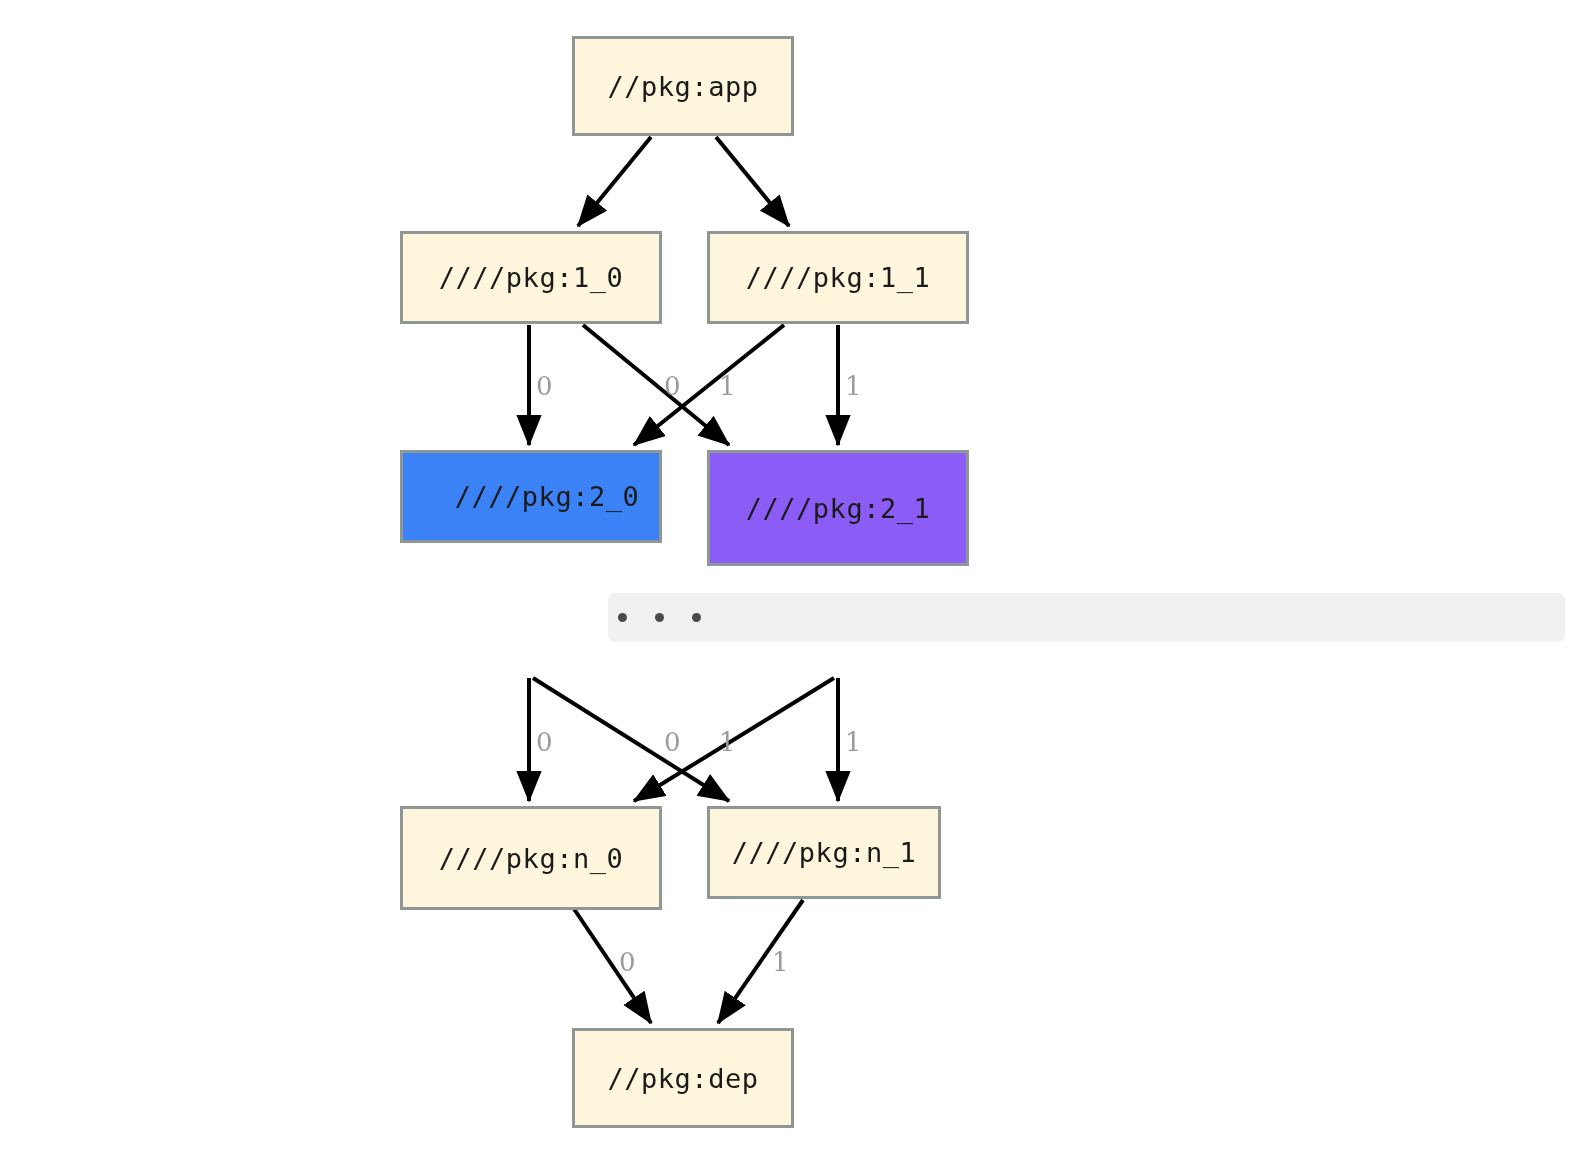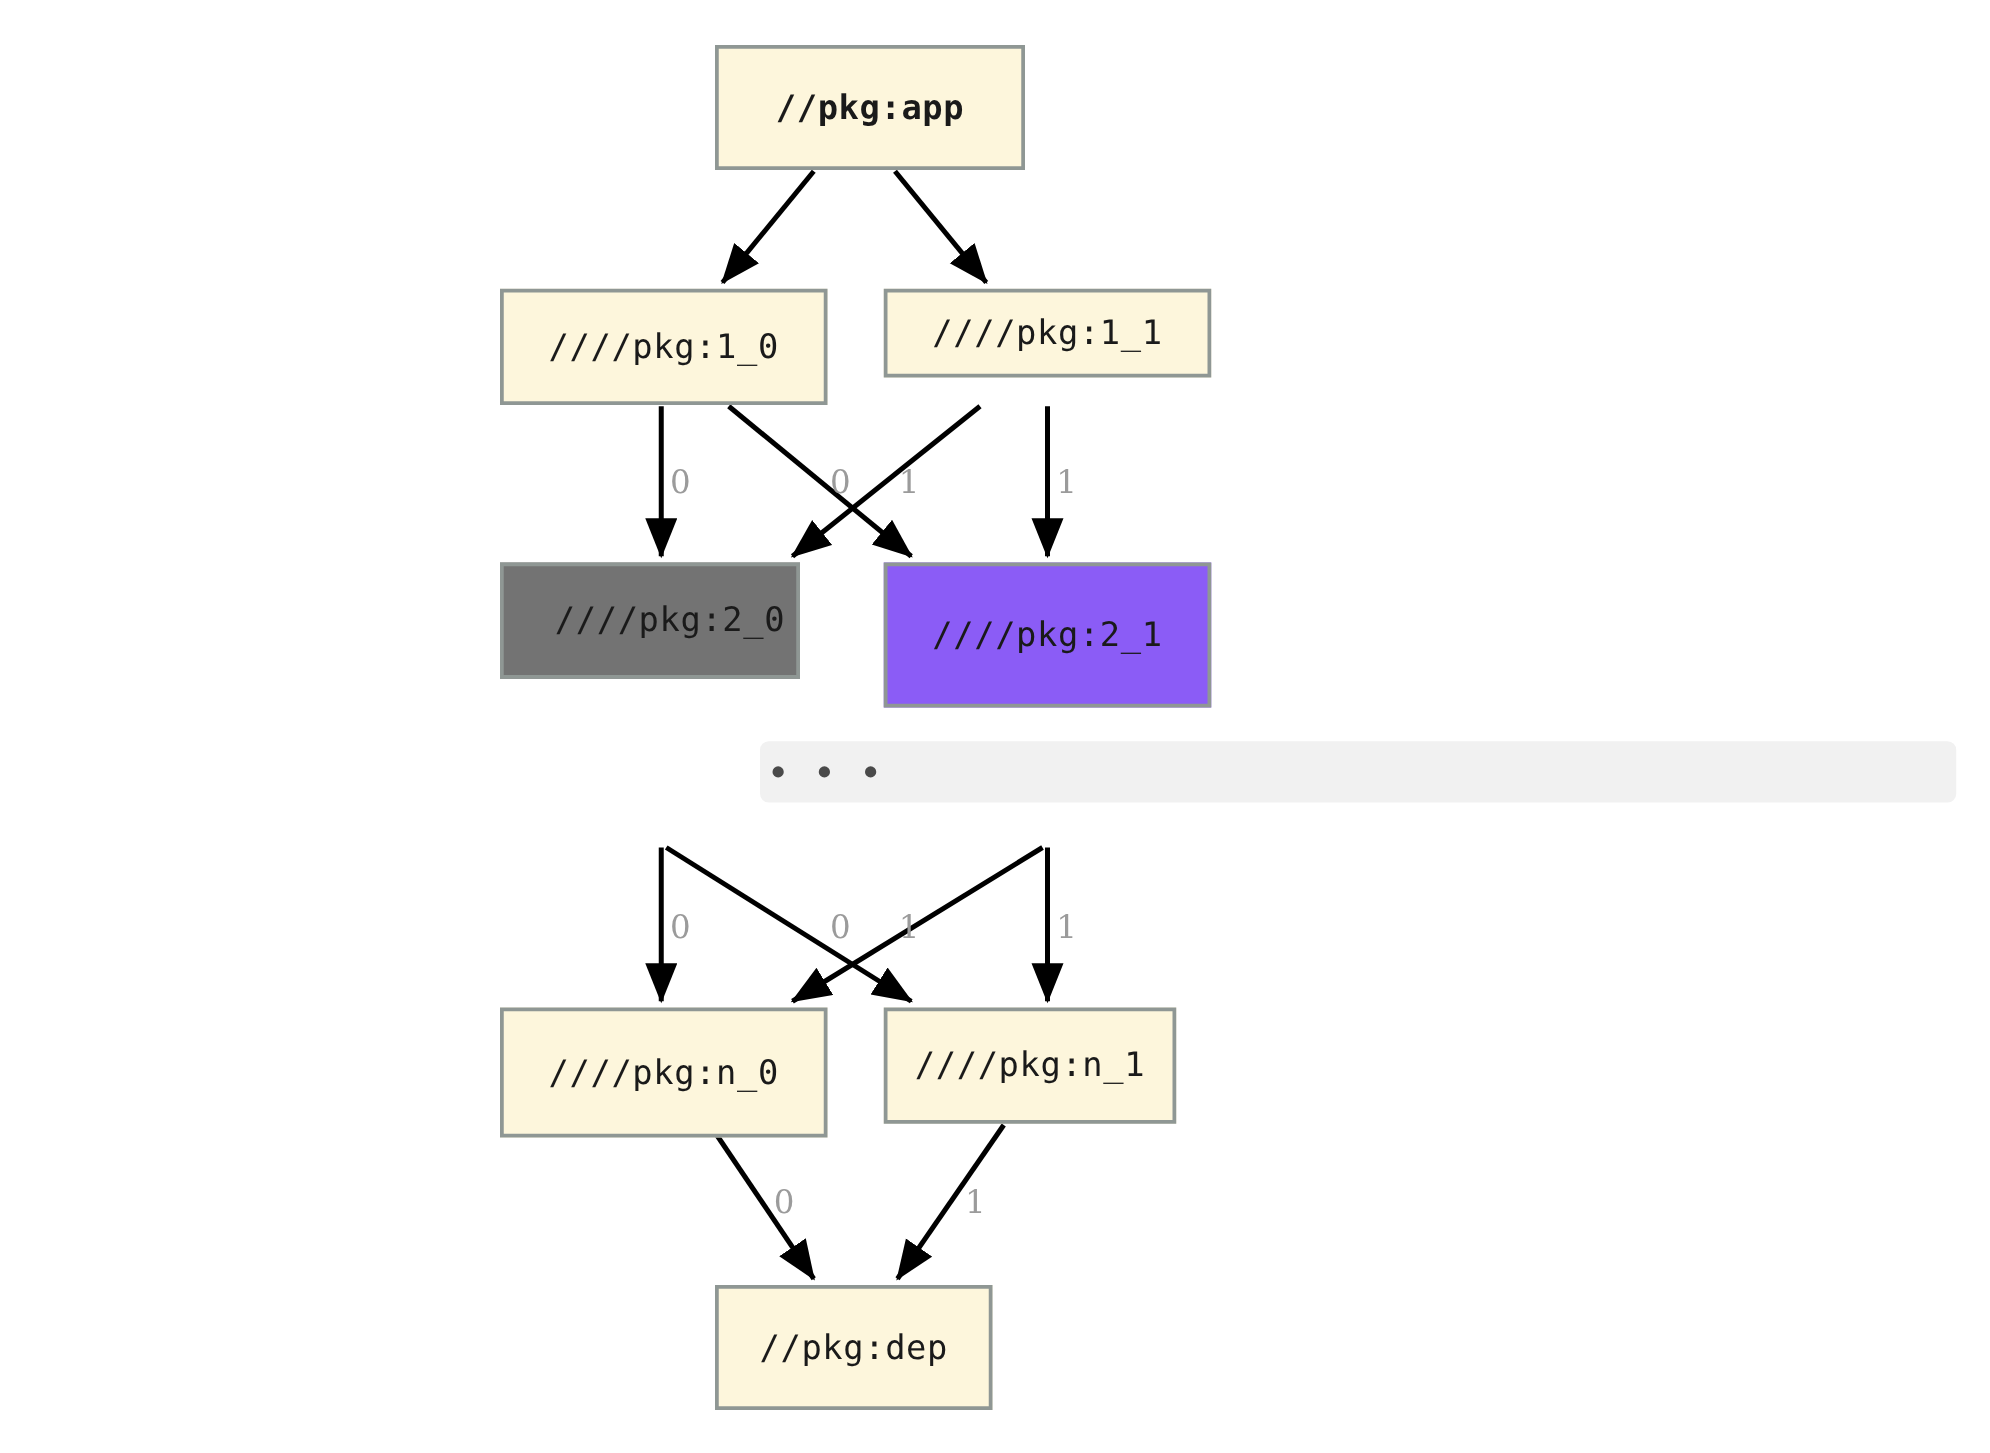--- a/index.html
+++ b/index.html
@@ -115,30 +115,30 @@
 
   <div class="ellipsis-band" id="ellipsis-band" style="left: 608px; top: 593px; width: 957px; height: 49px; background: rgb(241, 241, 241);">
     <div class="ellipsis-dots" id="ellipsis-dots">
         <span class="ellipsis-dot" style="background: rgb(74, 74, 74);"></span>
         <span class="ellipsis-dot" style="background: rgb(74, 74, 74);"></span>
         <span class="ellipsis-dot" style="background: rgb(74, 74, 74);"></span>
       </div>
   </div>
 
   <div id="node-layer">
-      <div class="node" style="left: 572px; top: 36px; width: 248px; height: 100px; background: rgb(253, 246, 220); border-color: rgb(143, 151, 148); font-weight: bold;">
+      <div class="node" style="left: 572px; top: 36px; width: 222px; height: 100px; background: rgb(253, 246, 220); border-color: rgb(143, 151, 148);">
         <span class="node-label" style="color: rgb(26, 26, 26);">//pkg:app</span>
       </div>
       <div class="node" style="left: 400px; top: 231px; width: 262px; height: 93px; background: rgb(253, 246, 220); border-color: rgb(143, 151, 148);">
         <span class="node-label" style="color: rgb(26, 26, 26);">////pkg:1_0</span>
       </div>
-      <div class="node" style="left: 707px; top: 231px; width: 262px; height: 71px; background: rgb(253, 246, 220); border-color: rgb(143, 151, 148);">
+      <div class="node" style="left: 707px; top: 231px; width: 262px; height: 93px; background: rgb(253, 246, 220); border-color: rgb(143, 151, 148);">
         <span class="node-label" style="color: rgb(26, 26, 26);">////pkg:1_1</span>
       </div>
-      <div class="node" style="left: 400px; top: 450px; width: 240px; height: 93px; background: #737373; border-color: rgb(143, 151, 148); padding-left: 32px;">
+      <div class="node" style="left: 400px; top: 450px; width: 262px; height: 93px; background: #3b82f6; border-color: rgb(143, 151, 148); padding-left: 32px;">
         <span class="node-label" style="color: rgb(26, 26, 26);">////pkg:2_0</span>
       </div>
       <div class="node" style="left: 707px; top: 450px; width: 262px; height: 116px; background: #8b5cf6; border-color: rgb(143, 151, 148);">
         <span class="node-label" style="color: rgb(26, 26, 26);">////pkg:2_1</span>
       </div>
       <div class="node" style="left: 400px; top: 806px; width: 262px; height: 104px; background: rgb(253, 246, 220); border-color: rgb(143, 151, 148);">
         <span class="node-label" style="color: rgb(26, 26, 26);">////pkg:n_0</span>
       </div>
       <div class="node" style="left: 707px; top: 806px; width: 234px; height: 93px; background: rgb(253, 246, 220); border-color: rgb(143, 151, 148);">
         <span class="node-label" style="color: rgb(26, 26, 26);">////pkg:n_1</span>

